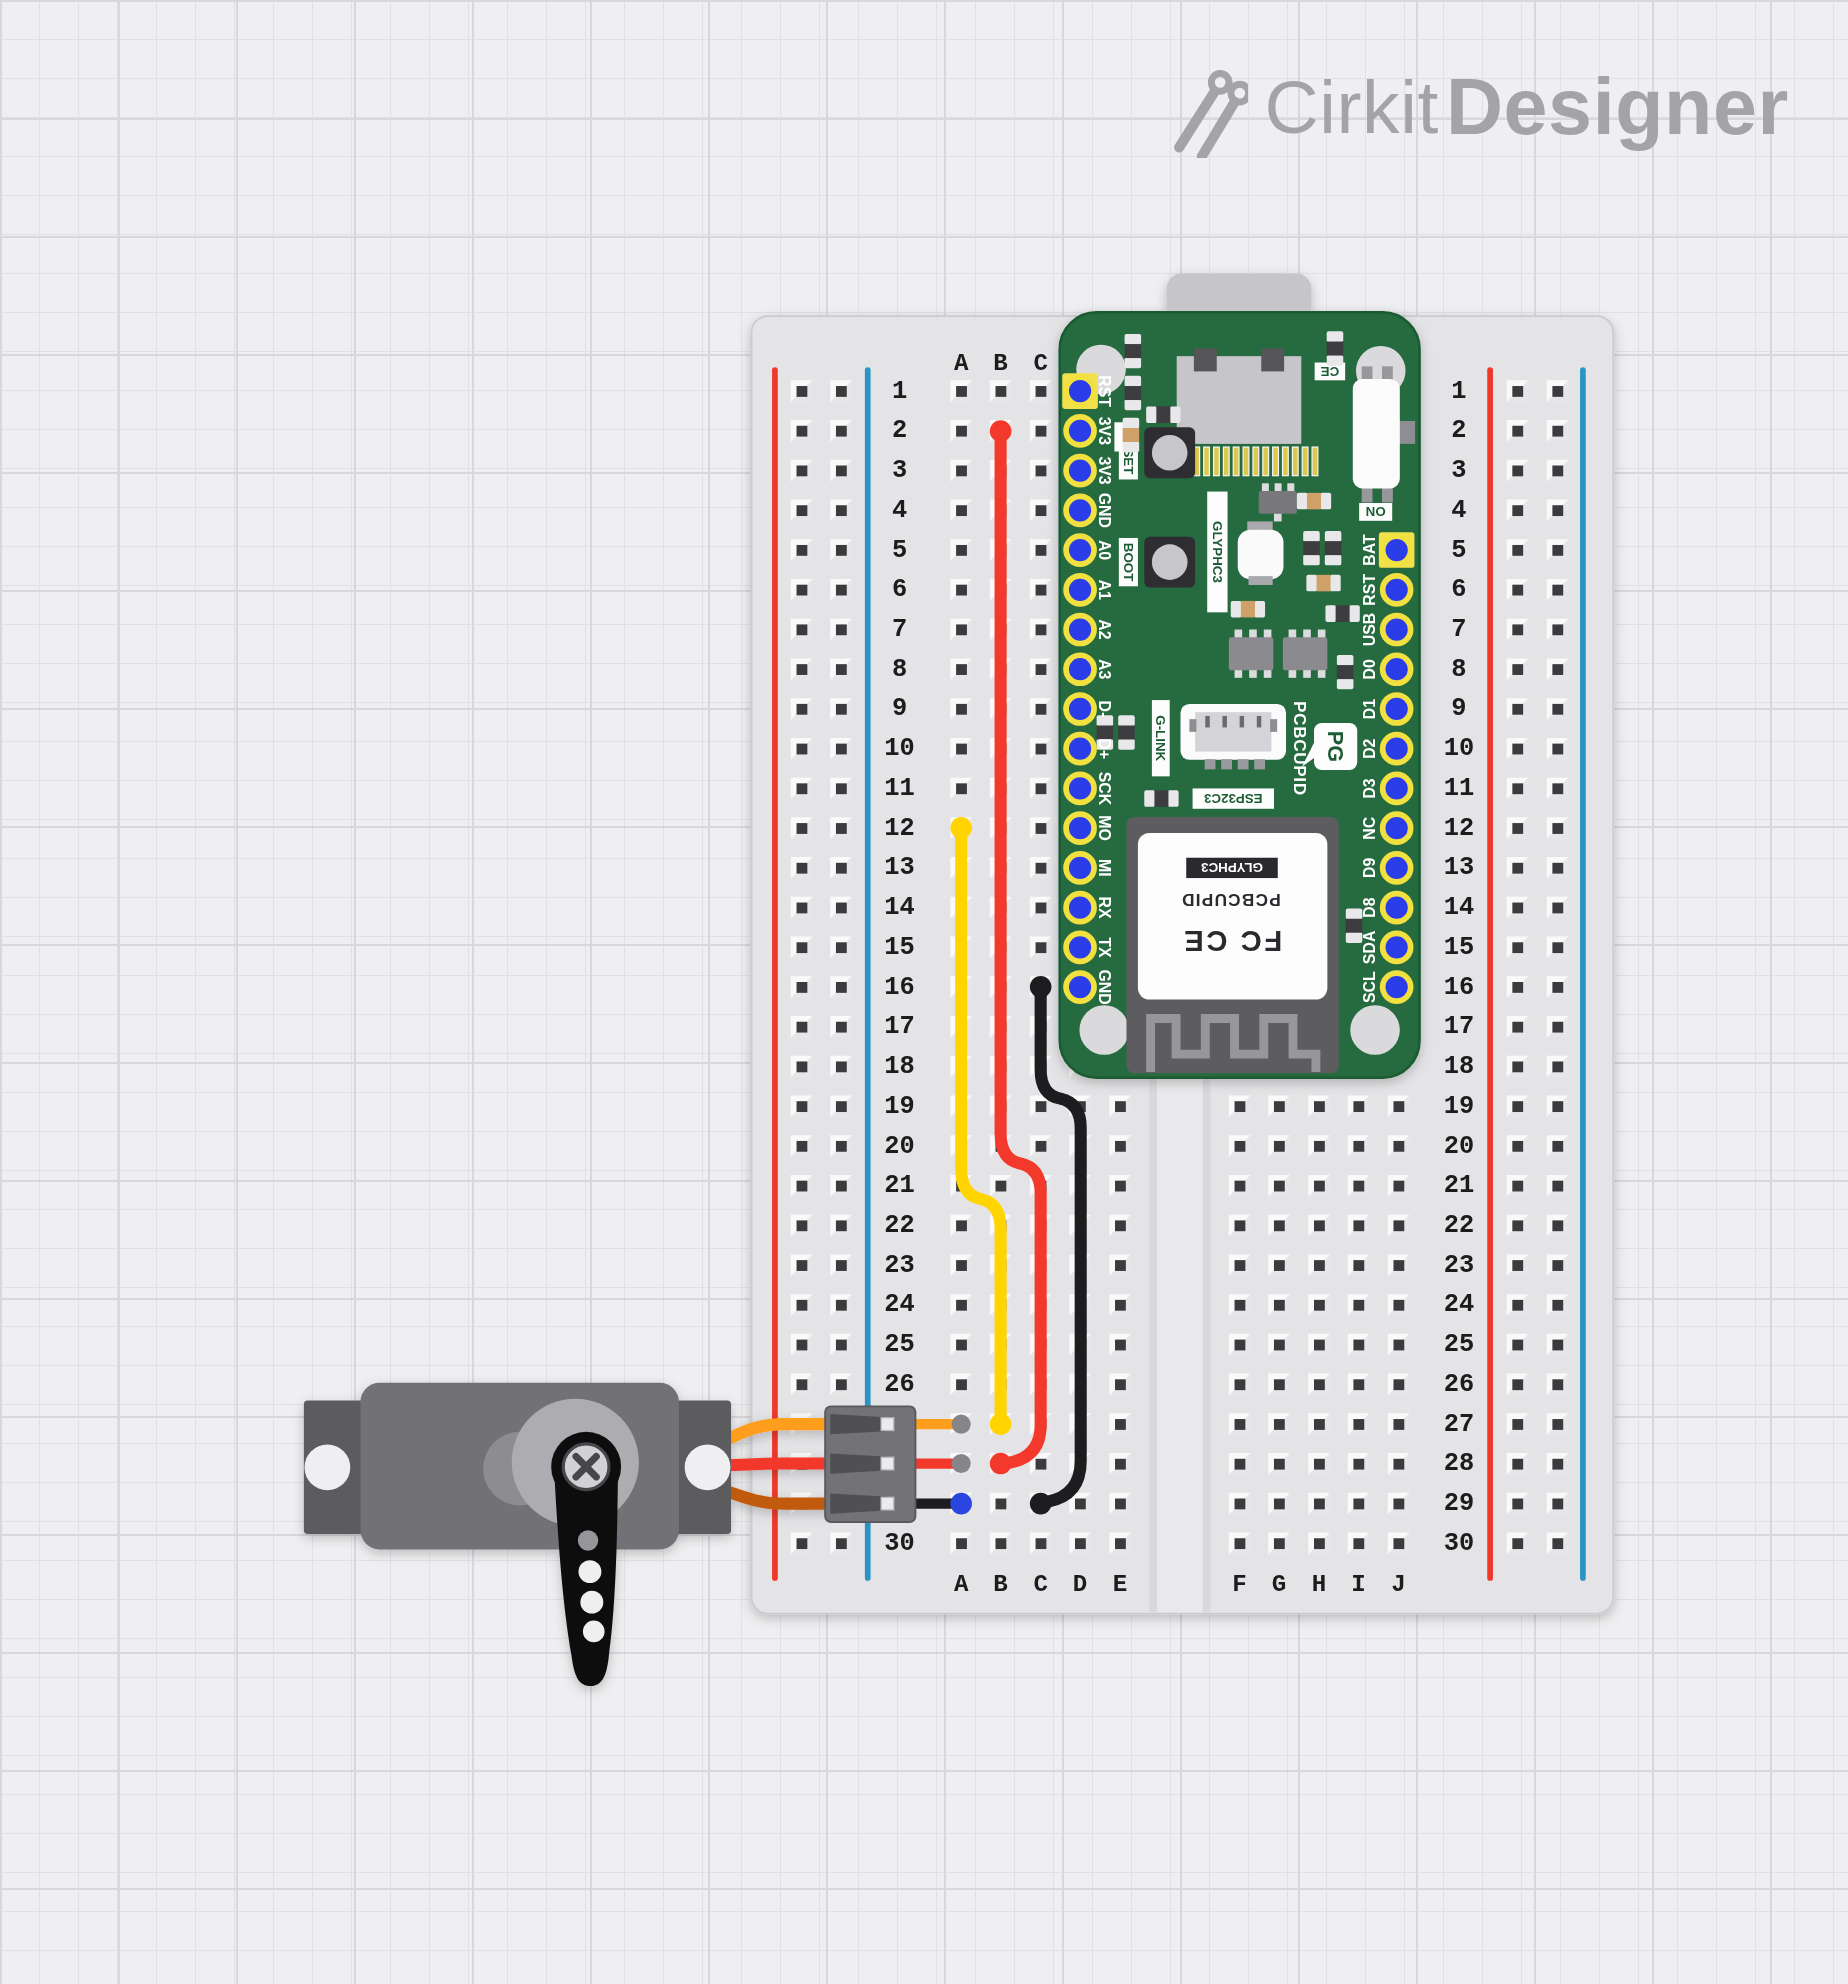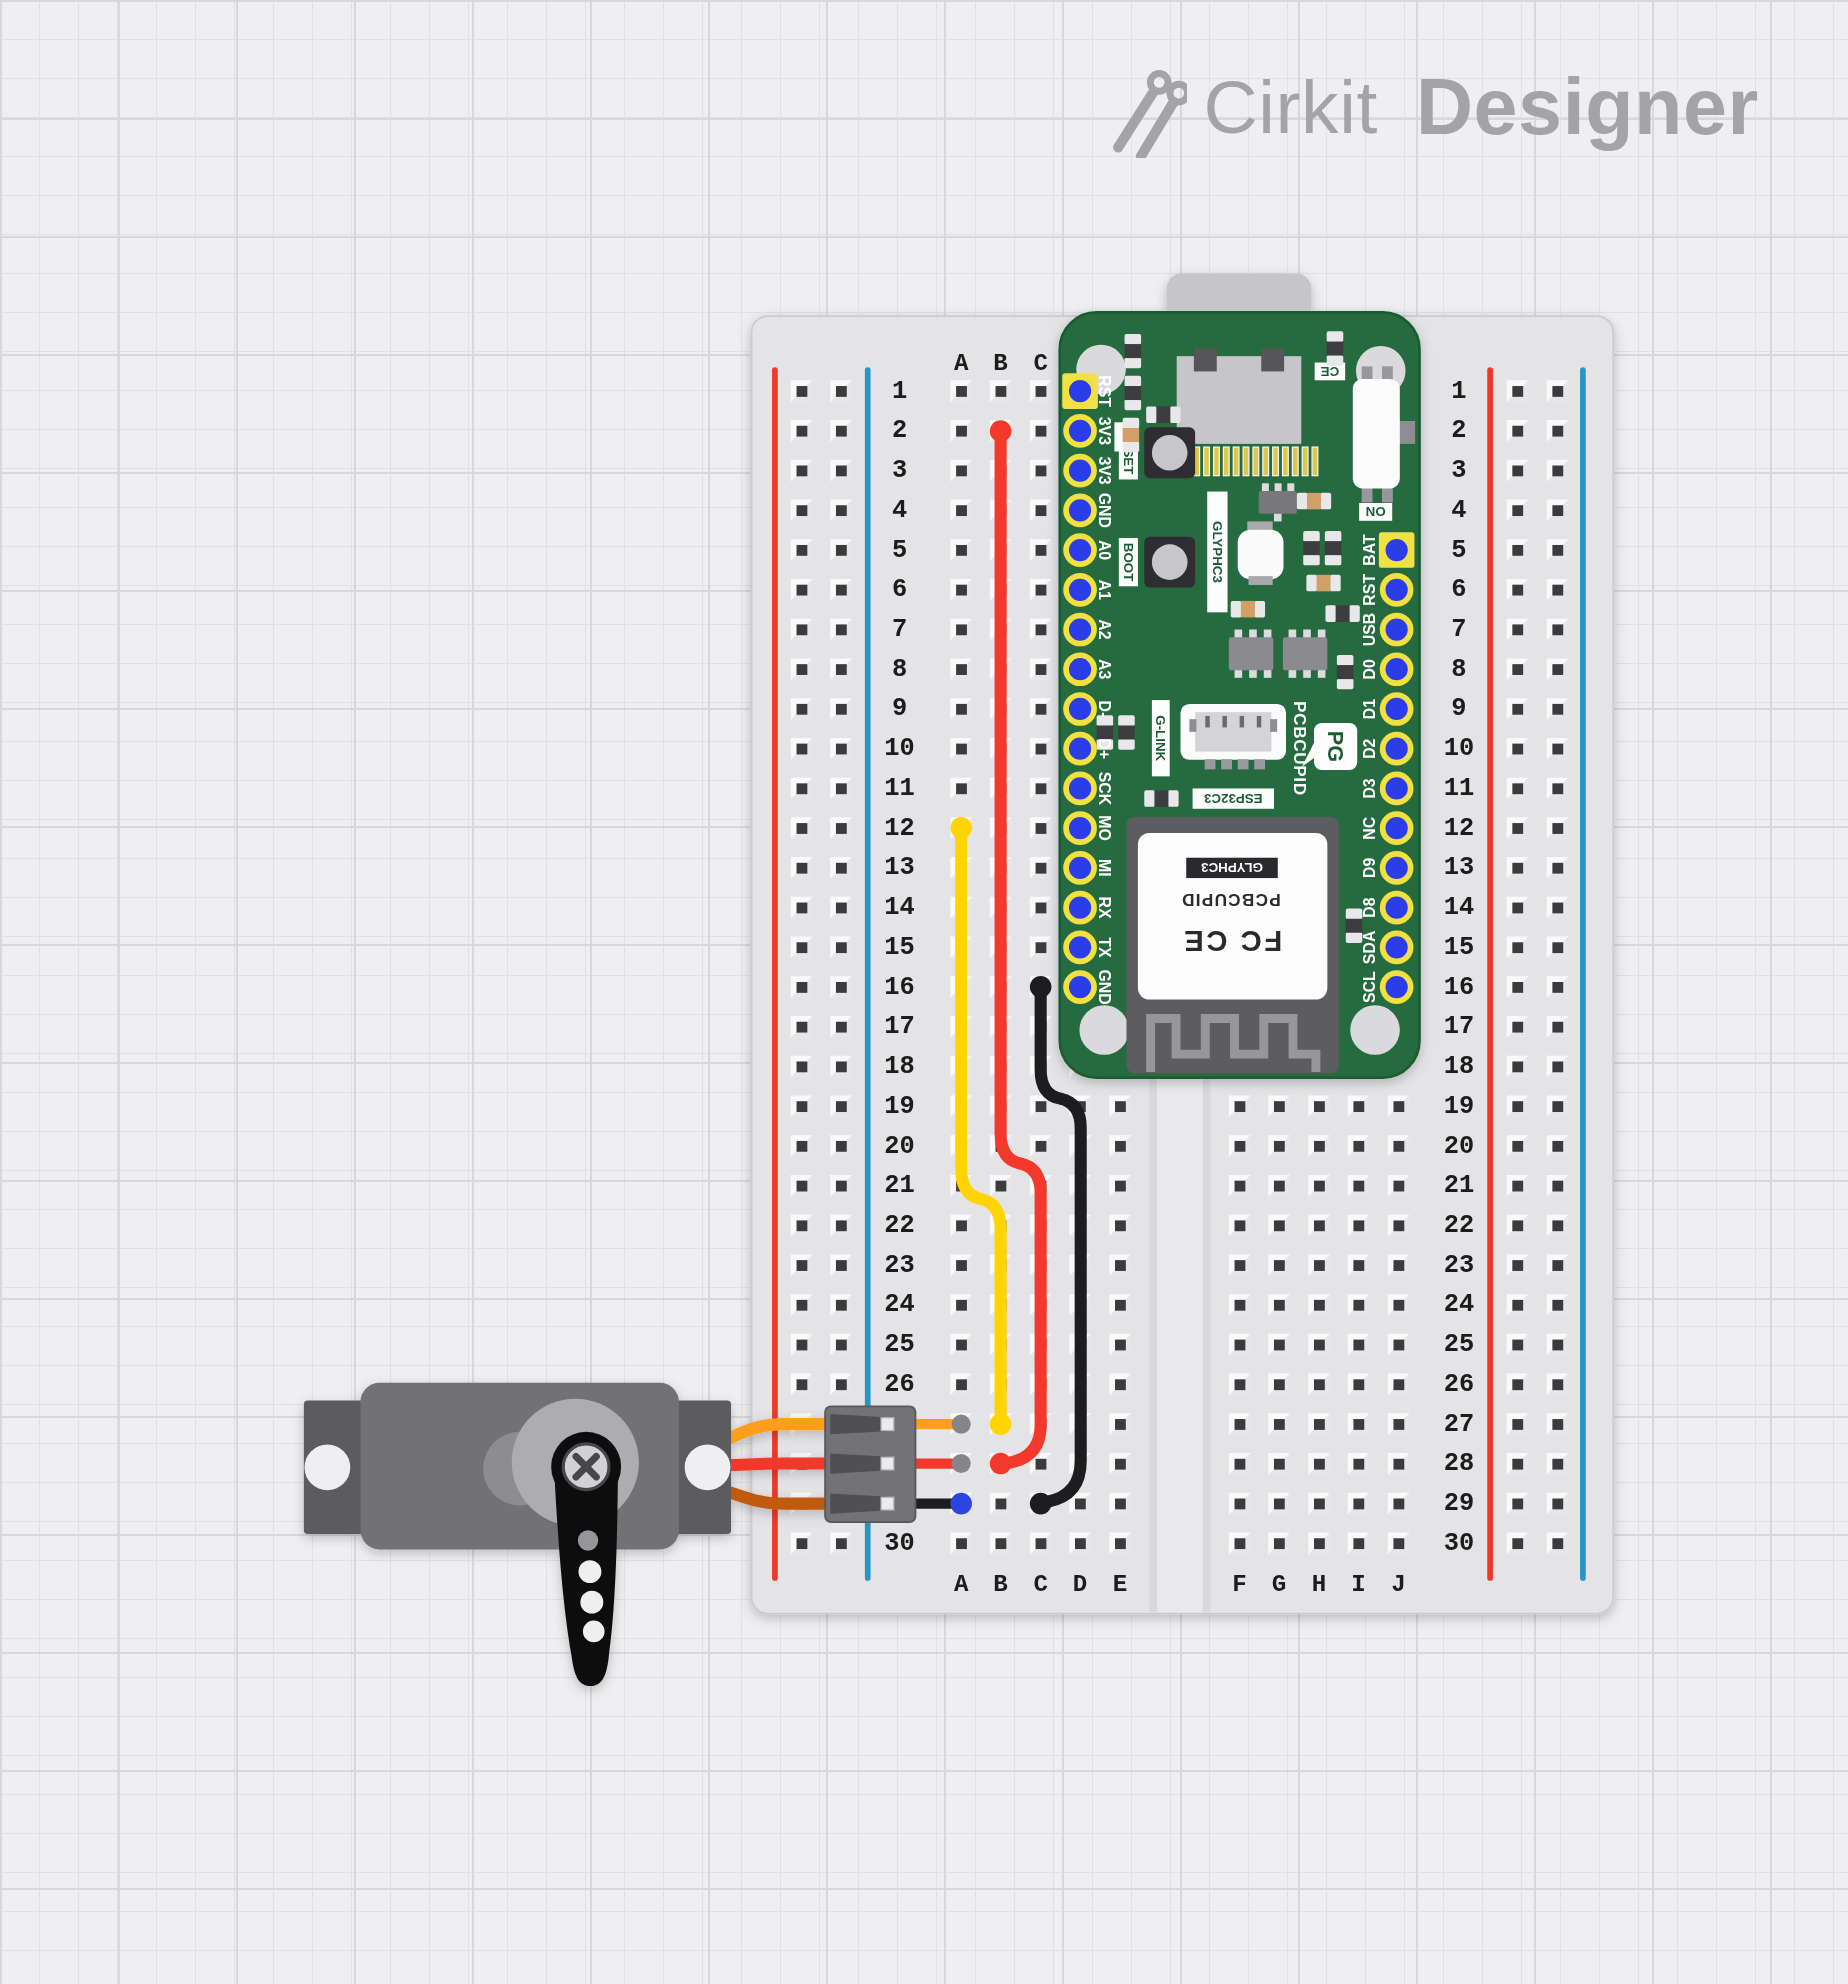--- a/index.html
+++ b/index.html
@@ -8,23 +8,23 @@
     background-color:#efeff1;
     background-image:
       linear-gradient(to right,#d8d8dc 1.9px,transparent 1.9px),
       linear-gradient(to bottom,#d8d8dc 1.9px,transparent 1.9px),
       linear-gradient(to right,#e1e1e5 1.3px,transparent 1.3px),
       linear-gradient(to bottom,#e1e1e5 1.3px,transparent 1.3px);
     background-size:118px 118px,118px 118px,39px 39px,39px 39px;
     font-family:"Liberation Sans",sans-serif;
   }
   #scene{position:absolute;left:0;top:0;}
-  .logo{position:absolute;left:1108px;top:56px;display:flex;align-items:center;color:#a4a4a8;}
+  .logo{position:absolute;left:1169px;top:56px;display:flex;align-items:center;color:#a4a4a8;}
   .logo .brand{font:400 75px "Liberation Sans",sans-serif;margin-left:16.5px;letter-spacing:0.6px;}
-  .logo .product{font:700 79px "Liberation Sans",sans-serif;margin-left:38px;letter-spacing:0.6px;}
+  .logo .product{font:700 79px "Liberation Sans",sans-serif;margin-left:7px;letter-spacing:0.6px;}
   text{user-select:none;}
   .txtc{text-anchor:middle;dominant-baseline:central;}
   .bb-num{font:700 40px "Liberation Mono",monospace;fill:#1a1a1d;}
   .bb-letter{font:700 38px "Liberation Mono",monospace;fill:#1a1a1d;}
   .pinlbl{font:700 25px "Liberation Sans",sans-serif;fill:#ffffff;}
   .silk{font:700 21px "Liberation Sans",sans-serif;fill:#1d5c35;}
   .silk-big{font:700 34px "Liberation Sans",sans-serif;fill:#1d5c35;}
   .shield-model{font:700 21px "Liberation Sans",sans-serif;fill:#ffffff;}
   .shield-brand{font:700 27px "Liberation Sans",sans-serif;fill:#2a2a2e;letter-spacing:2px;}
   .shield-cert{font:700 46px "Liberation Sans",sans-serif;fill:#2a2a2e;letter-spacing:4px;}

